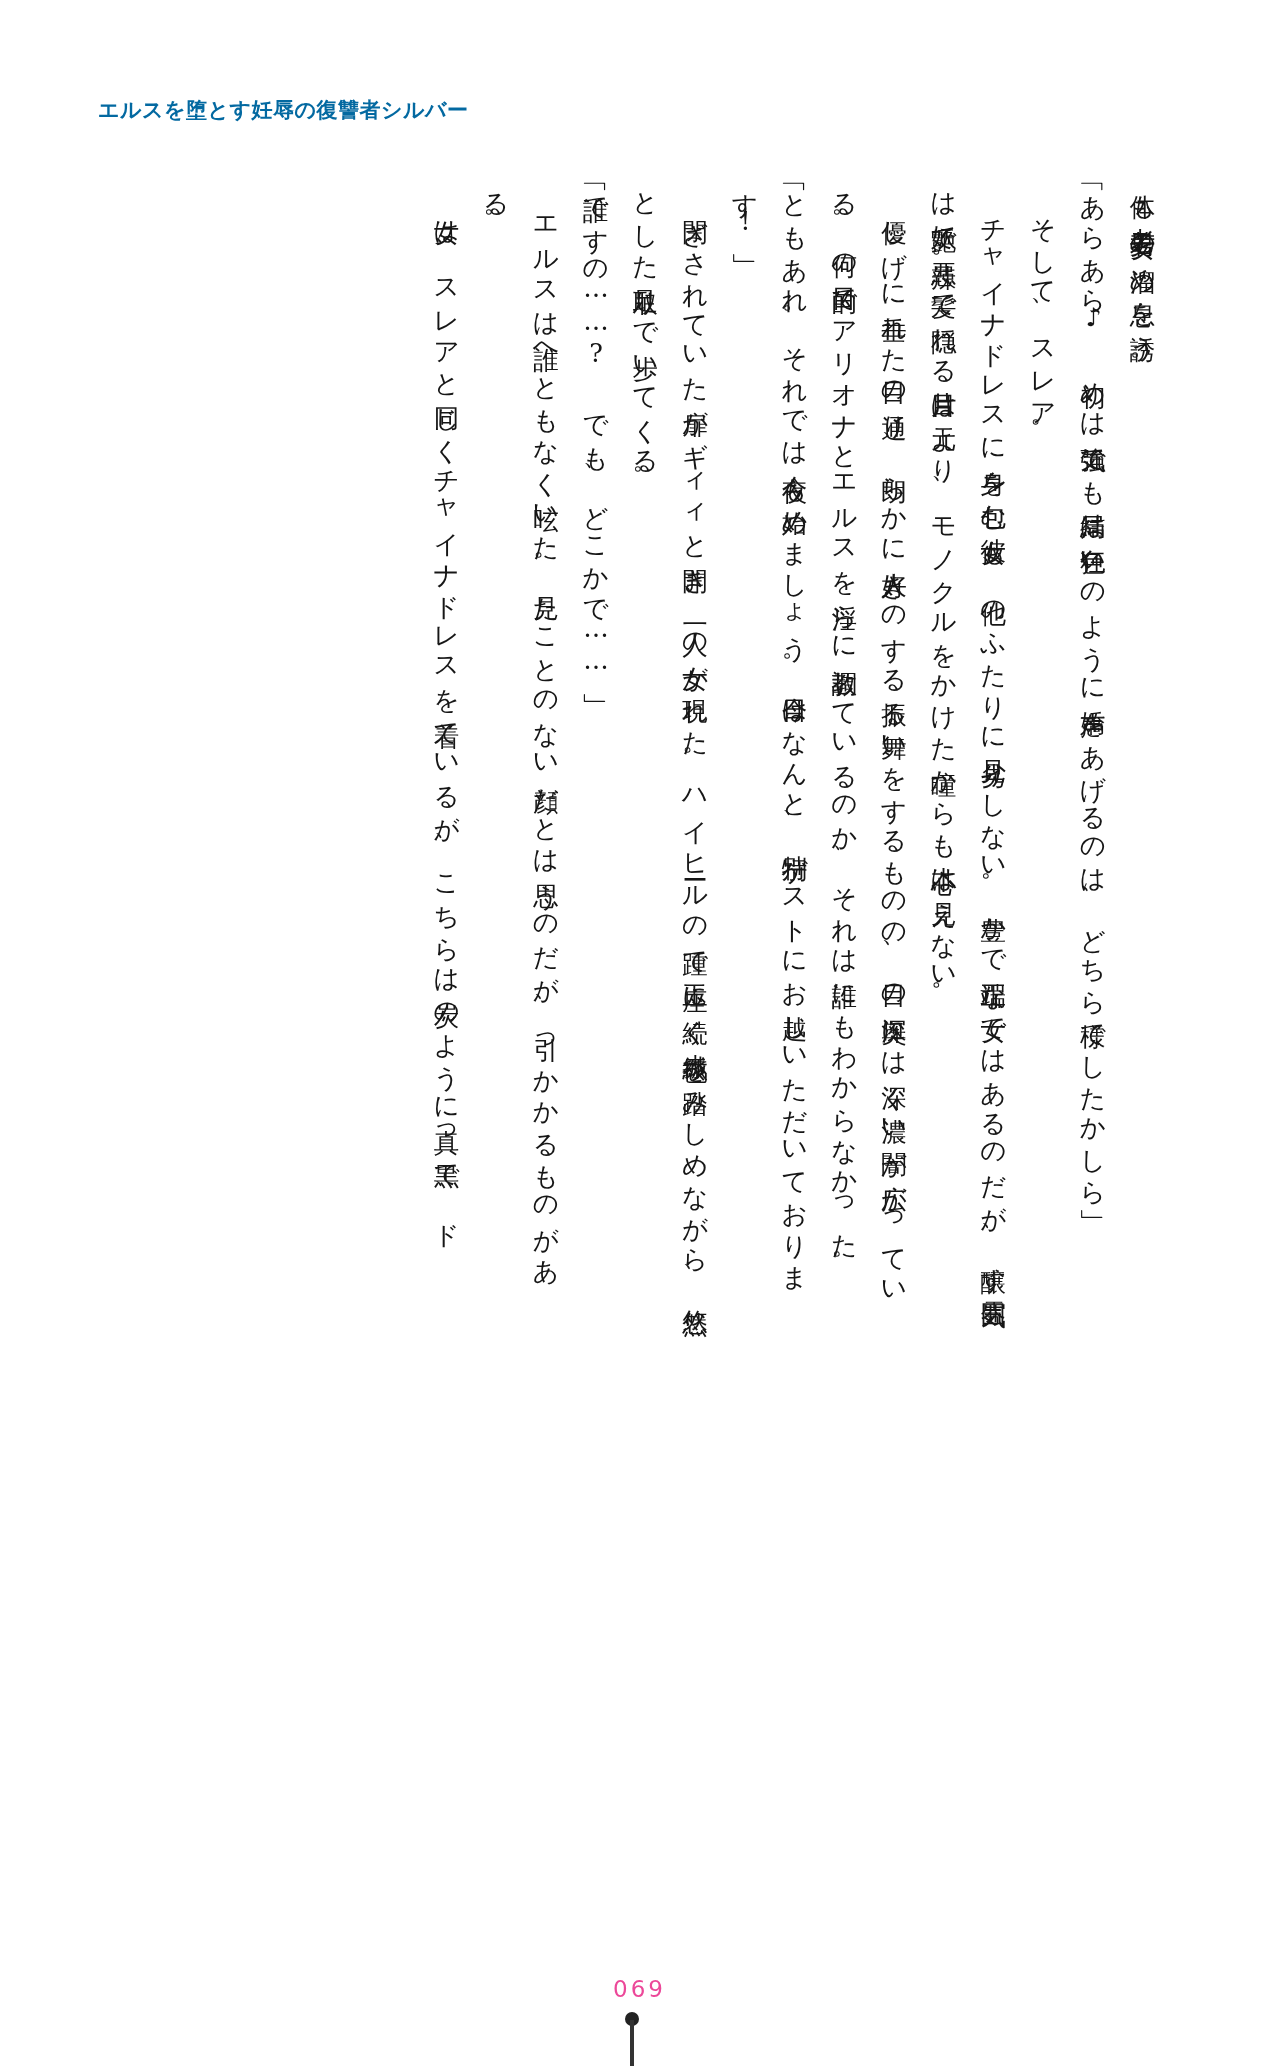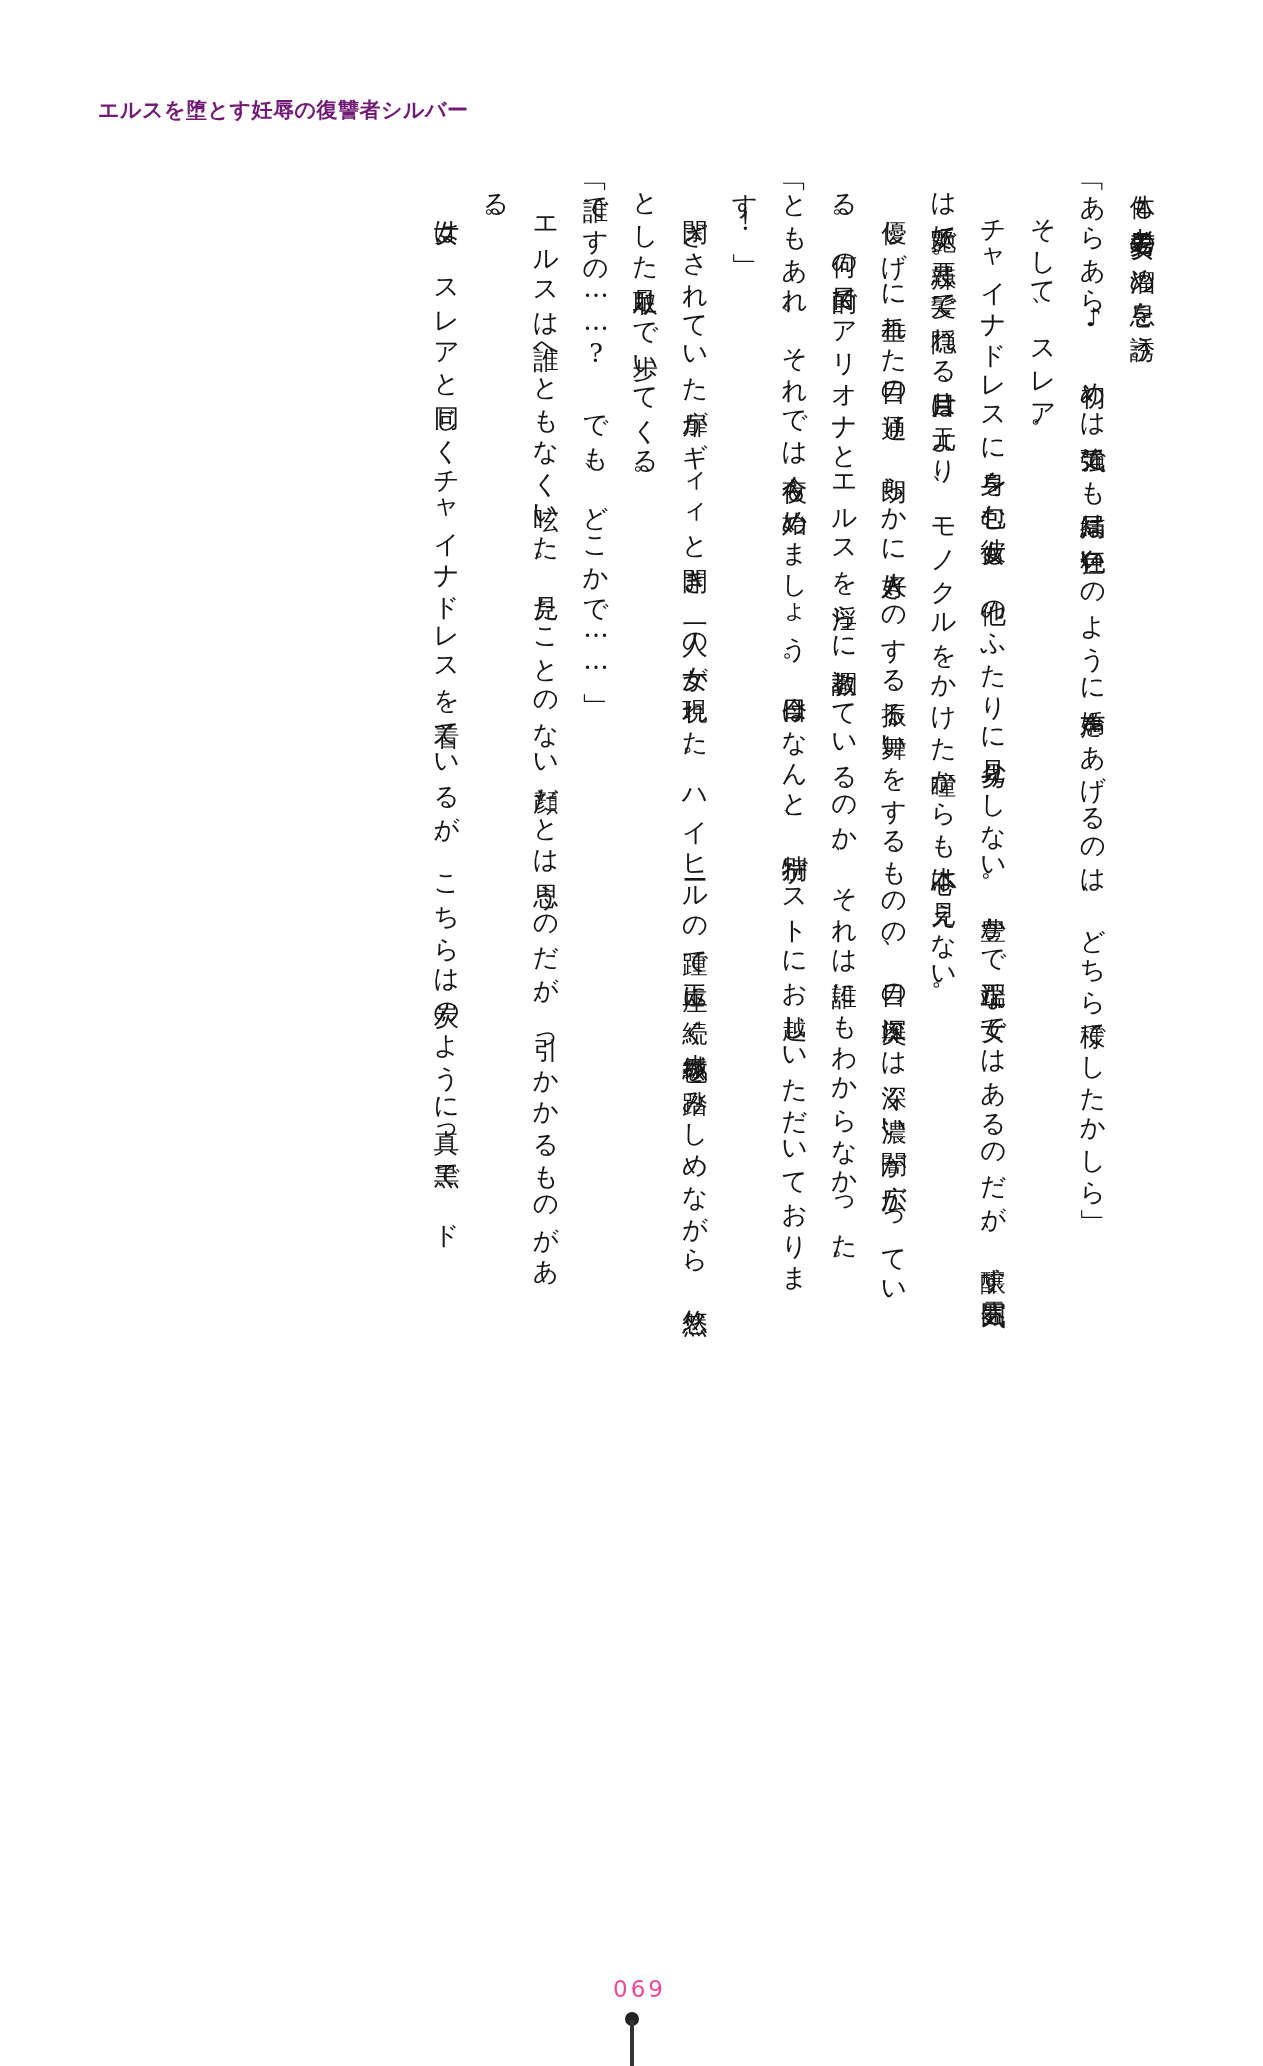--- a/index.html
+++ b/index.html
@@ -18,21 +18,21 @@
     background: #ffffff;
     overflow: hidden;
   }
   
   .running-header {
     position: absolute;
     top: 96px;
     left: 98px;
     font-size: 21px;
     letter-spacing: 0.5px;
-    color: #701a75;
+    color: #0369a1;
     font-family: "DejaVu Sans", "Liberation Sans", sans-serif;
     font-weight: 600;
     white-space: nowrap;
   }
   
   .body-text {
     position: absolute;
     top: 175px;
     right: 96px;
     height: 1120px;

